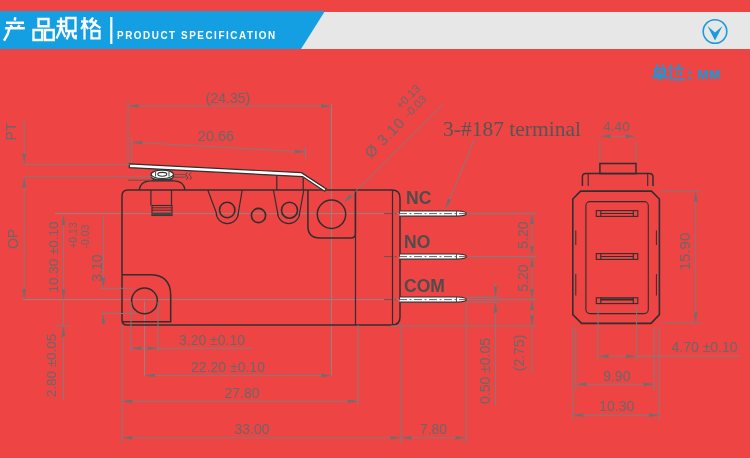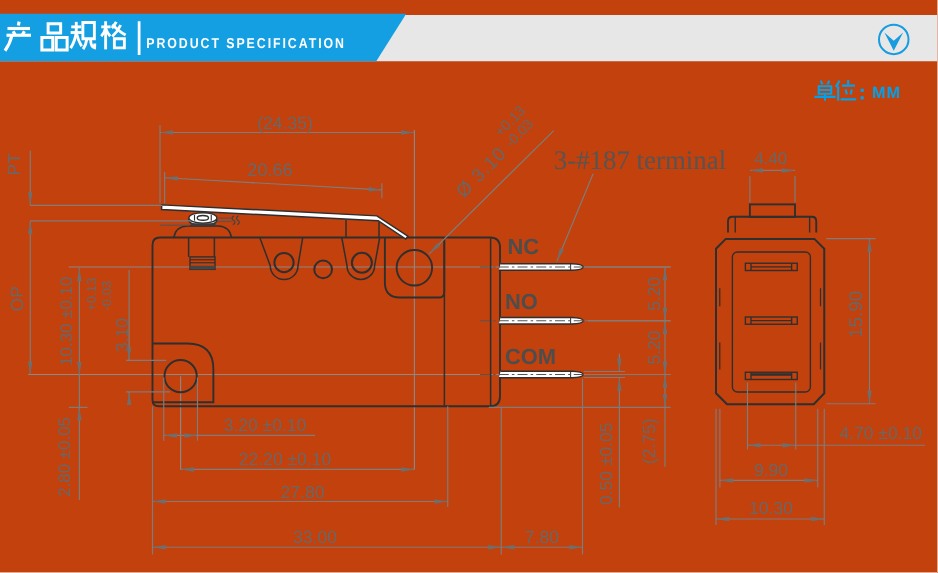--- a/index.html
+++ b/index.html
@@ -1,16 +1,16 @@
 <!DOCTYPE html>
 <html><head>
 <meta charset="utf-8">
 <style>
 html,body{margin:0;padding:0;background:#fff;}
-#page{position:relative;width:750px;height:458px;background:#c2410c;overflow:hidden;font-family:"Liberation Sans",sans-serif;}
+#page{position:relative;width:750px;height:458px;background:#ef4444;overflow:hidden;font-family:"Liberation Sans",sans-serif;}
 </style>
 </head>
 <body>
 <div id="page">
 <svg width="750" height="458" viewBox="0 0 750 458">
 <defs>
 <marker id="ar" markerUnits="userSpaceOnUse" markerWidth="12" markerHeight="7" refX="11" refY="3.5" orient="auto-start-reverse">
 <path d="M0.5,1.7 L11,3.5 L0.5,5.3 Z" fill="#6e6e6e"></path>
 </marker>
 </defs>

